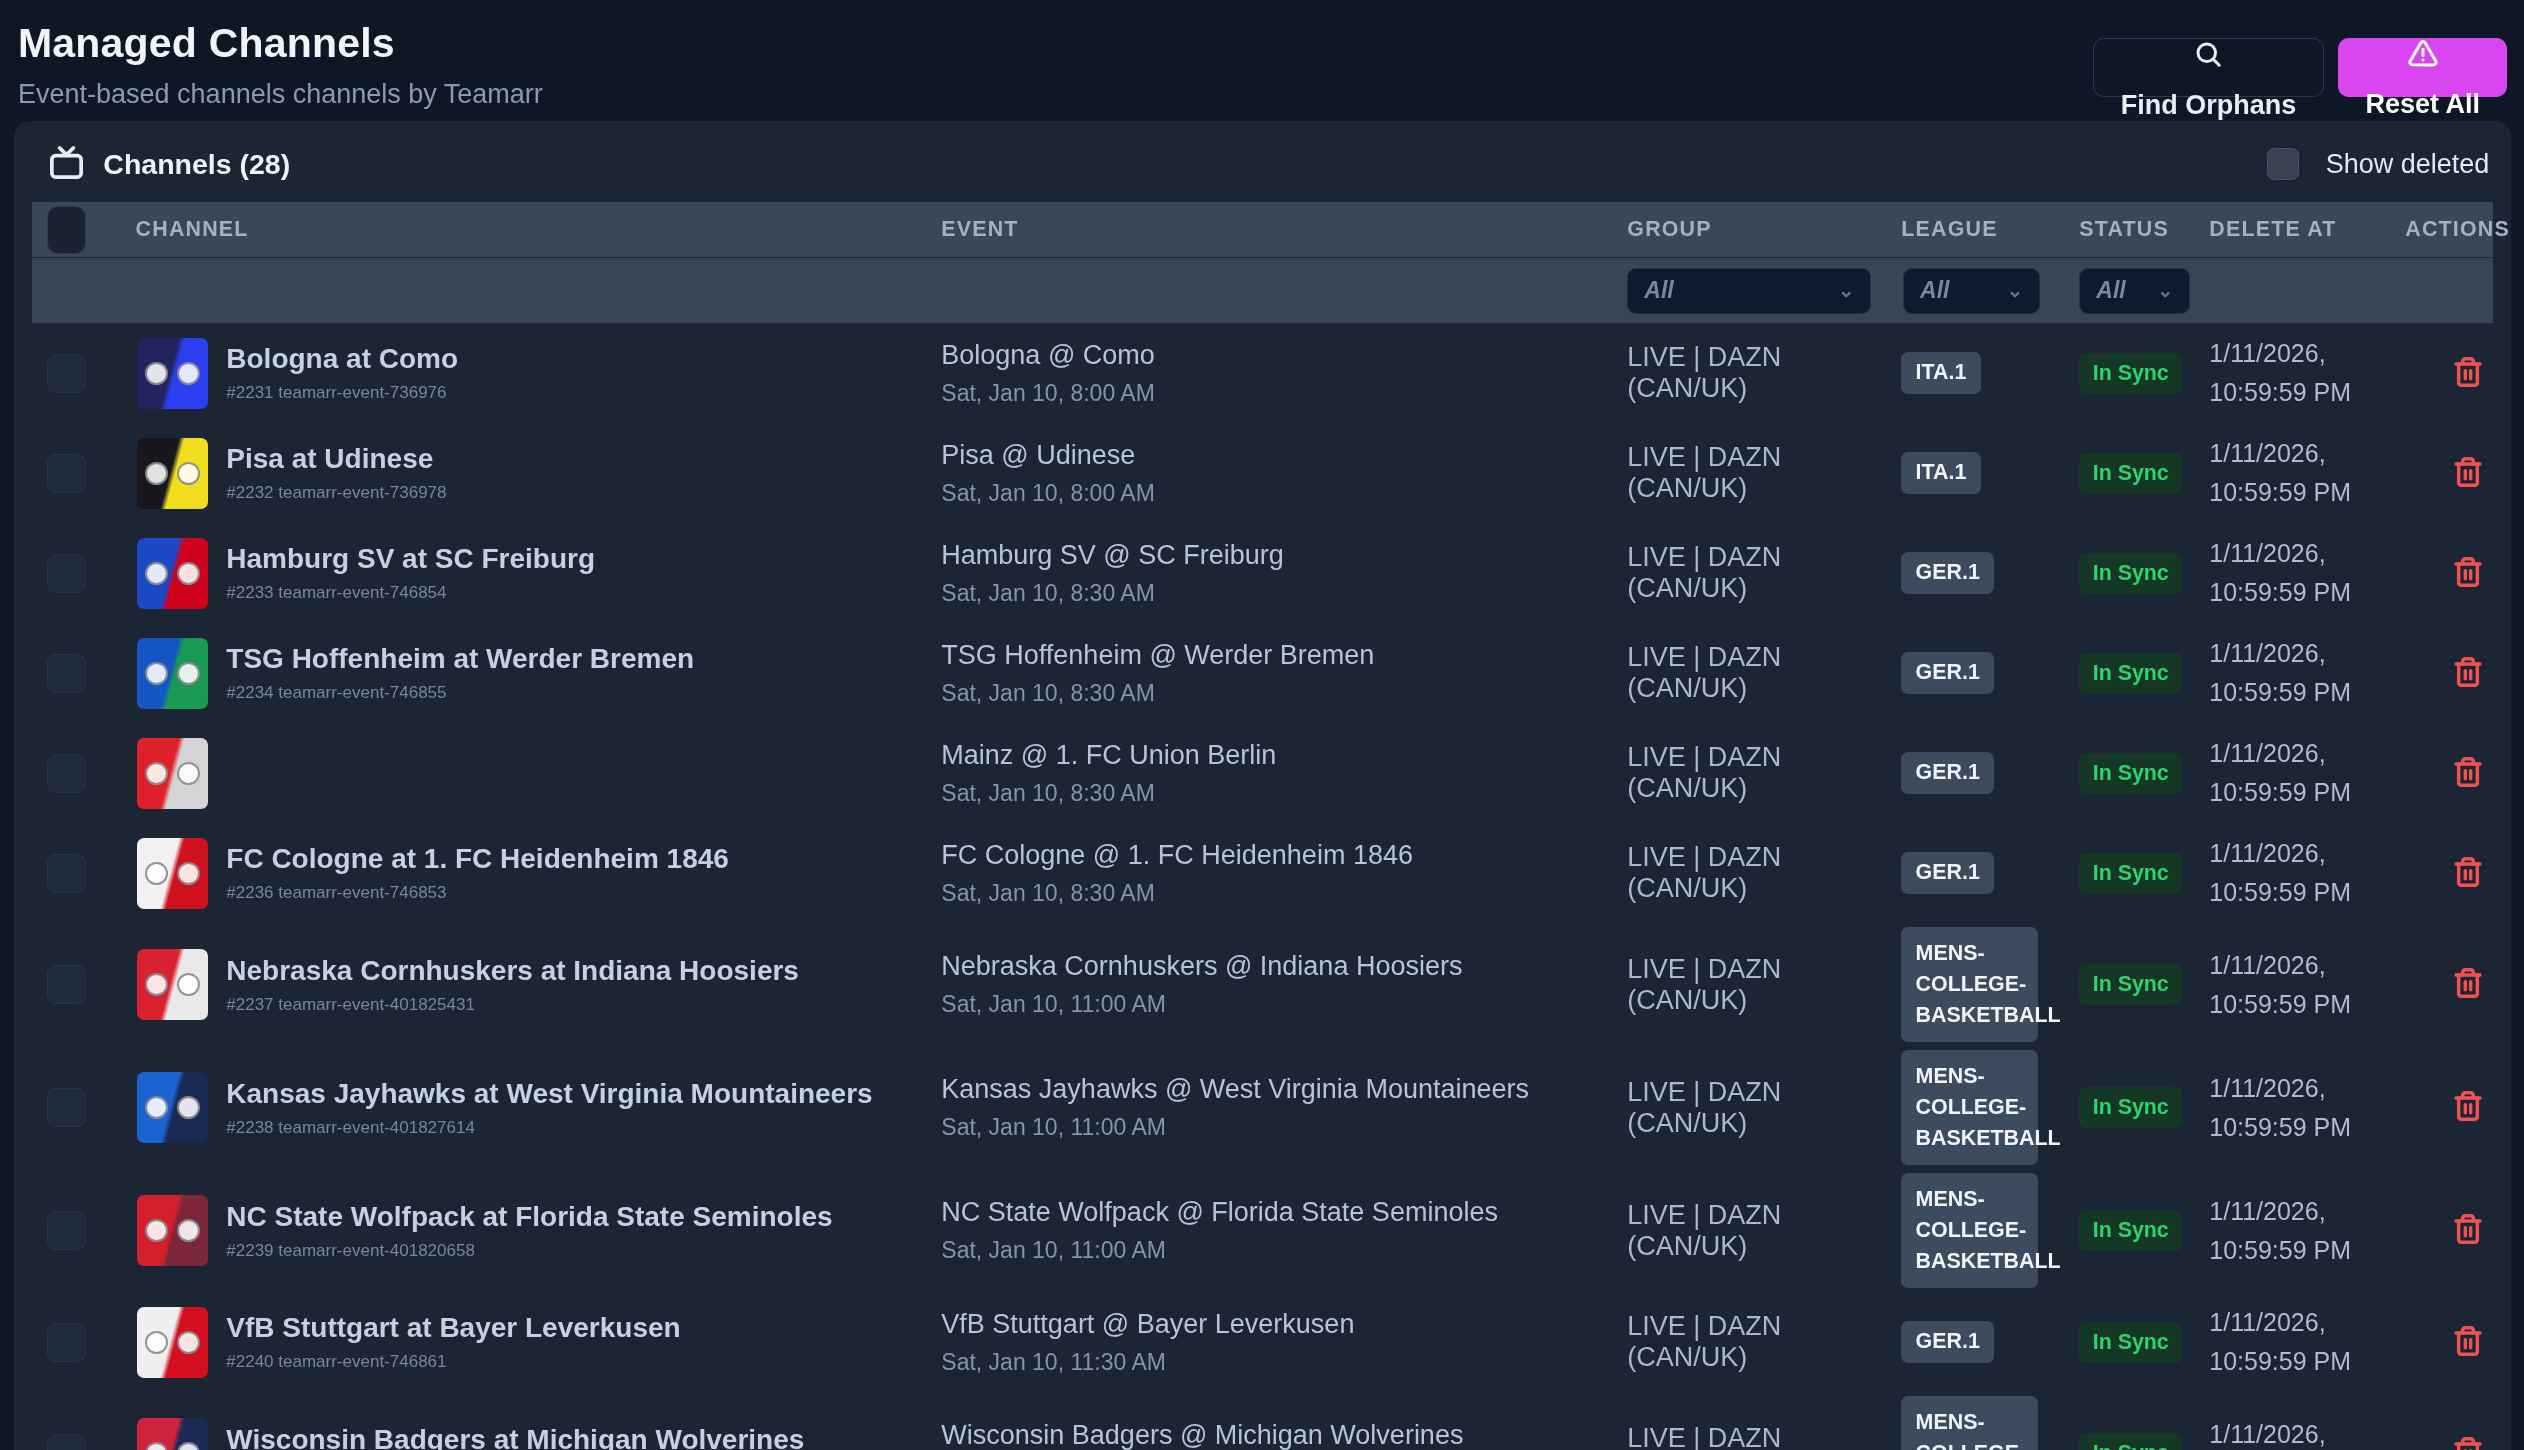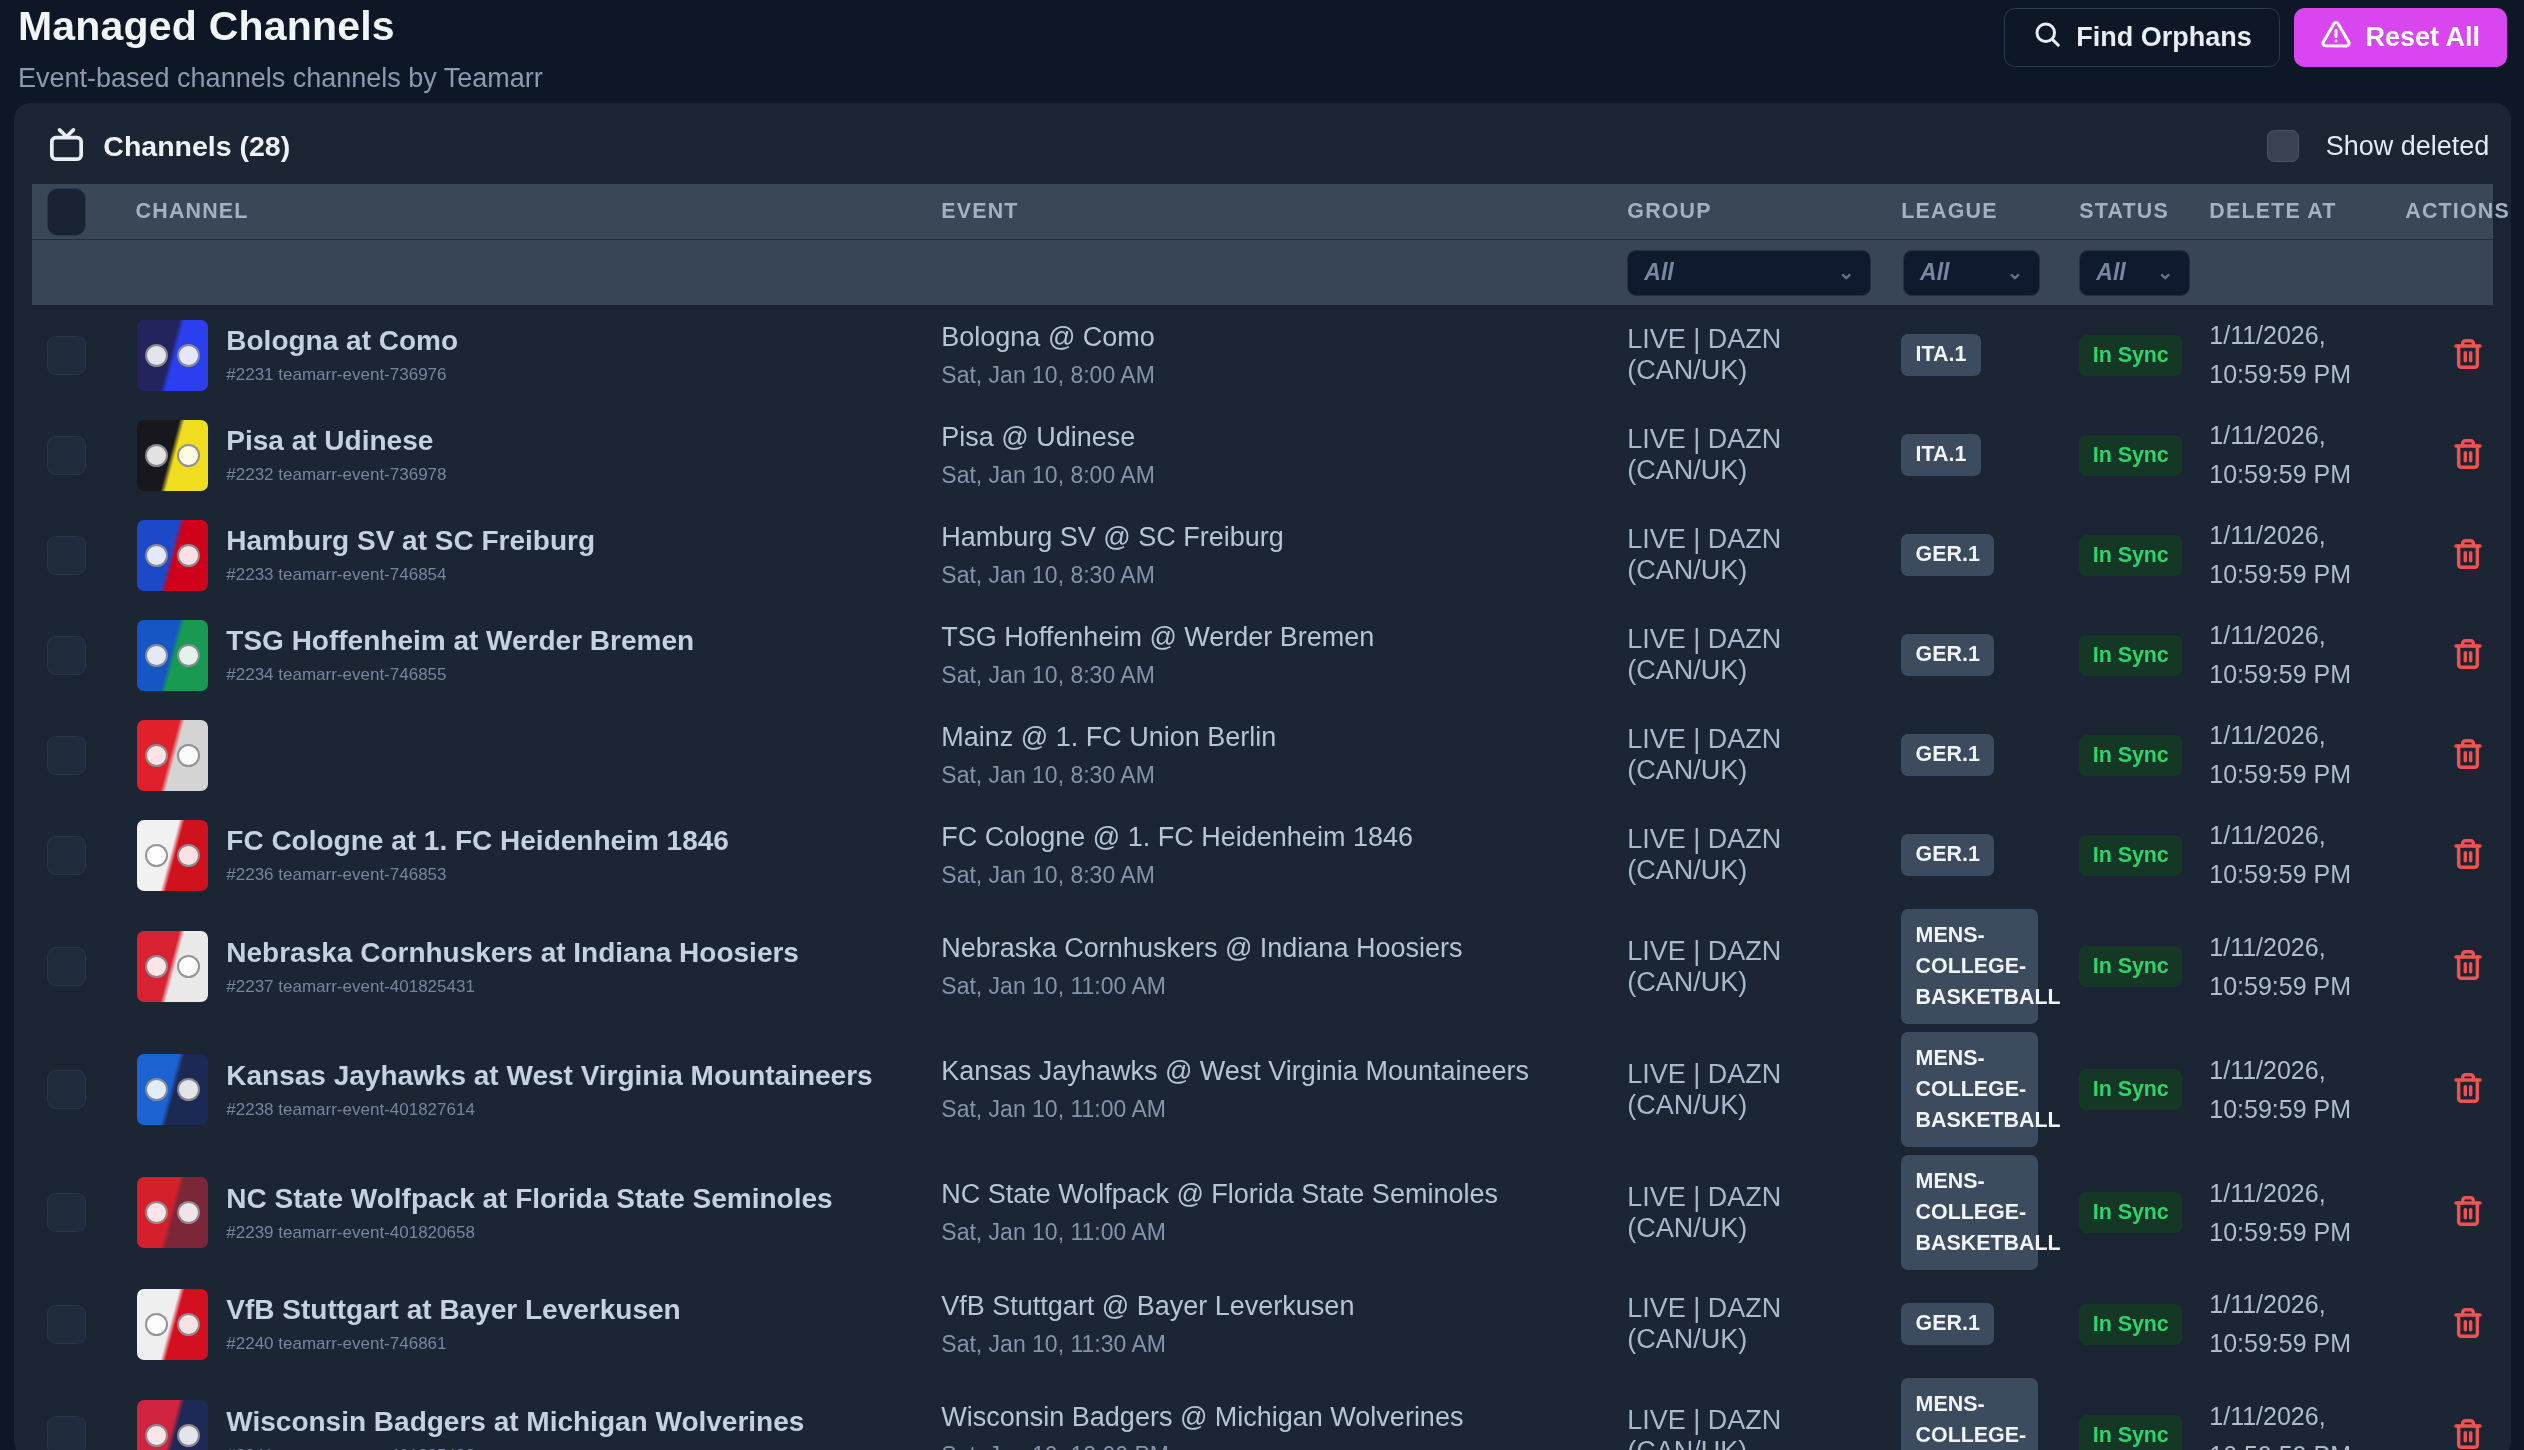--- a/index.html
+++ b/index.html
@@ -3,25 +3,25 @@
 <meta charset="utf-8">
 <style>
   * { margin:0; padding:0; box-sizing:border-box; }
   html,body { width:2525px; height:1450px; overflow:hidden; }
   body {
     background:#0e1726;
     font-family:"Liberation Sans", sans-serif;
     color:#c3cfdf;
   }
   
-  .topbar { display:flex; justify-content:space-between; align-items:flex-start; padding:3px 18px 0 18px; height:103px; }
+  .topbar { display:flex; justify-content:space-between; align-items:center; padding:9px 18px 0 18px; height:121px; }
   .page-title { font-size:41px; font-weight:800; color:#f1f5f9; letter-spacing:0.2px; }
   .page-subtitle { font-size:27px; color:#8b9ab0; margin-top:12.5px; }
   .topbar-actions { display:flex; gap:14.3px; margin-top:5.3px; }
-  .btn { display:flex; align-items:center; gap:14.3px; height:59px; border-radius:10.7px; font-size:27px; font-weight:600; padding:0 27px; cursor:pointer; }
+  .btn { display:flex; align-items:center; gap:14.3px; height:59px; border-radius:10.7px; font-size:27px; font-weight:600; padding:0 27px; cursor:pointer;flex-direction:column; }
   .btn-outline { background:transparent; border:1.8px solid #2c3a4f; color:#e9eef5; }
   .btn-danger { background:#d946ef; border:none; color:#ffffff; }
   .btn svg { flex:none; }
   
   .card { margin:0 14.3px; background:#1b2534; border-radius:16px; height:1355px; overflow:hidden; }
   .card-head { display:flex; justify-content:space-between; align-items:center; padding:23px 21.4px 18px 34px; }
   .card-title-wrap { display:flex; align-items:center; gap:18px; }
   .card-title { font-size:28.5px; font-weight:700; color:#eef3f9; }
   .show-deleted { display:flex; align-items:center; gap:27px; font-size:27px; color:#e2e9f2; }
   .cb { width:32px; height:32px; border-radius:7.1px; background:#3a4252; border:1.8px solid #4a5468; }

